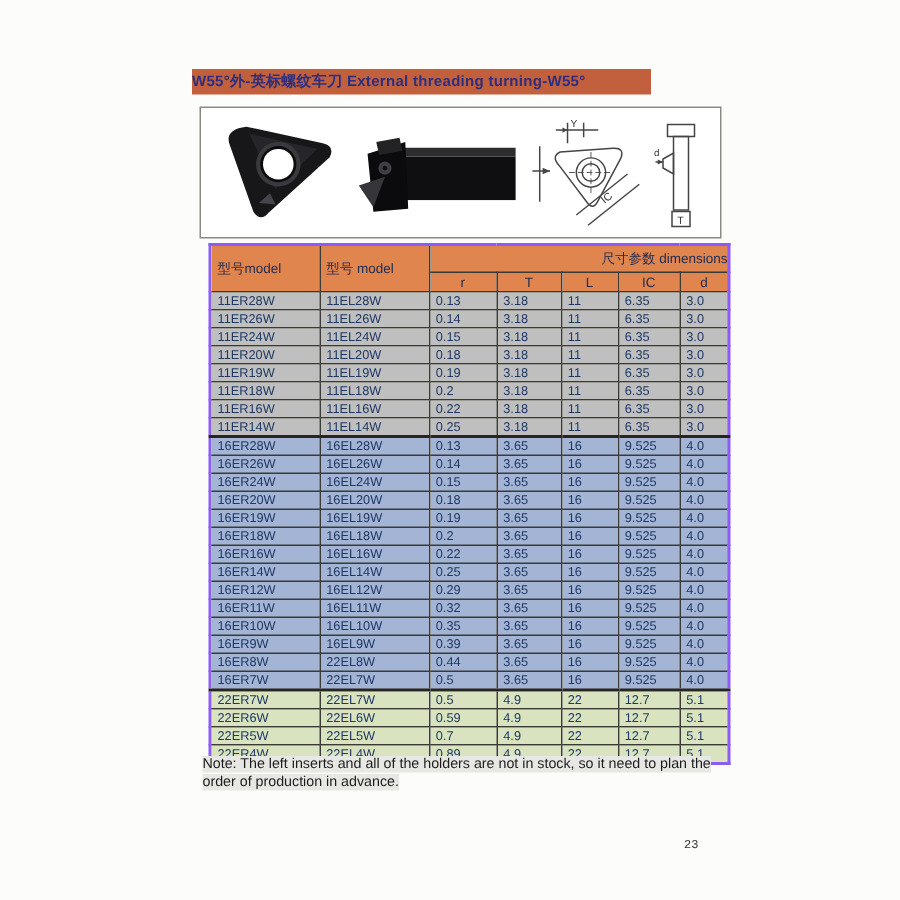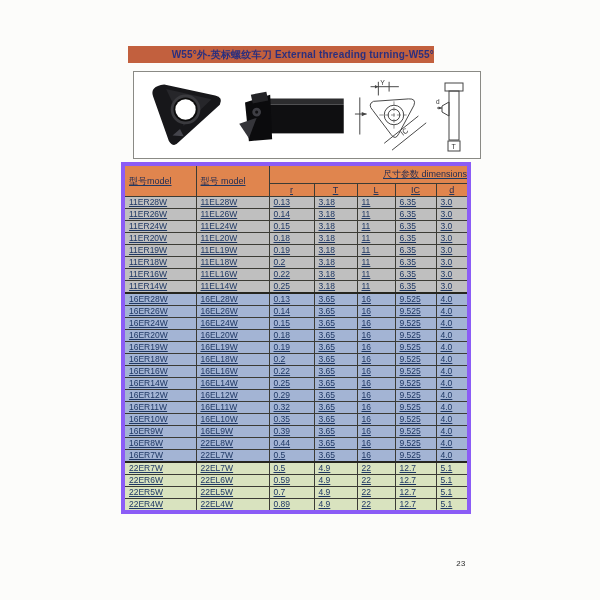--- a/index.html
+++ b/index.html
@@ -9,40 +9,39 @@
     font-family:"Liberation Sans", sans-serif;
     position:relative;
   }
   .sheet{position:absolute;inset:0;background:#fcfcfa;}
 
   
   .banner{
     position:absolute;left:128px;top:46px;width:306px;height:17px;
     background:var(--title-bg);
     color:var(--title-text);
-    font-size:10px;font-weight:bold;line-height:17px;text-align:right;
+    font-size:10px;font-weight:bold;line-height:17px;text-align:left;
     white-space:nowrap;letter-spacing:0.2px;
   }
 
   
   .media-panel{
     position:absolute;left:133px;top:71px;width:348px;height:88px;
     background:#ffffff;border:1px solid #8a8a85;
     display:flex;align-items:center;justify-content:space-between;
     padding:4px 8px;box-sizing:border-box;
   }
   .media-panel svg{display:block;}
 
   
   table.dim{
-    position:absolute;left:121px;top:162px;width:346px;
+    position:absolute;left:139px;top:162px;width:346px;
     border-collapse:collapse;table-layout:fixed;
     font-size:8.5px;color:var(--table-text);
-    border:4px solid #8b5cf6;
-    text-decoration:underline;
+    border:2px solid #8b5cf6;
   }
   table.dim th, table.dim td{
     border:1px solid var(--grid);
     padding:0 0 0 4px;text-align:left;font-weight:normal;
     overflow:hidden;white-space:nowrap;
   }
   table.dim thead th{
     background:var(--header-bg);
     color:#232d52;
   }
@@ -392,15 +391,16 @@
       <td>22EL4W</td>
       <td>0.89</td>
       <td>4.9</td>
       <td>22</td>
       <td>12.7</td>
       <td>5.1</td>
     </tr>
       </tbody>
   </table>
 
+  <div class="note-en"><span>Note: The left inserts and all of the holders are not in stock, so it need to plan the order of production in advance.</span></div>
   <div class="page-num">23</div>
 
 </div>
 
 </body></html>

